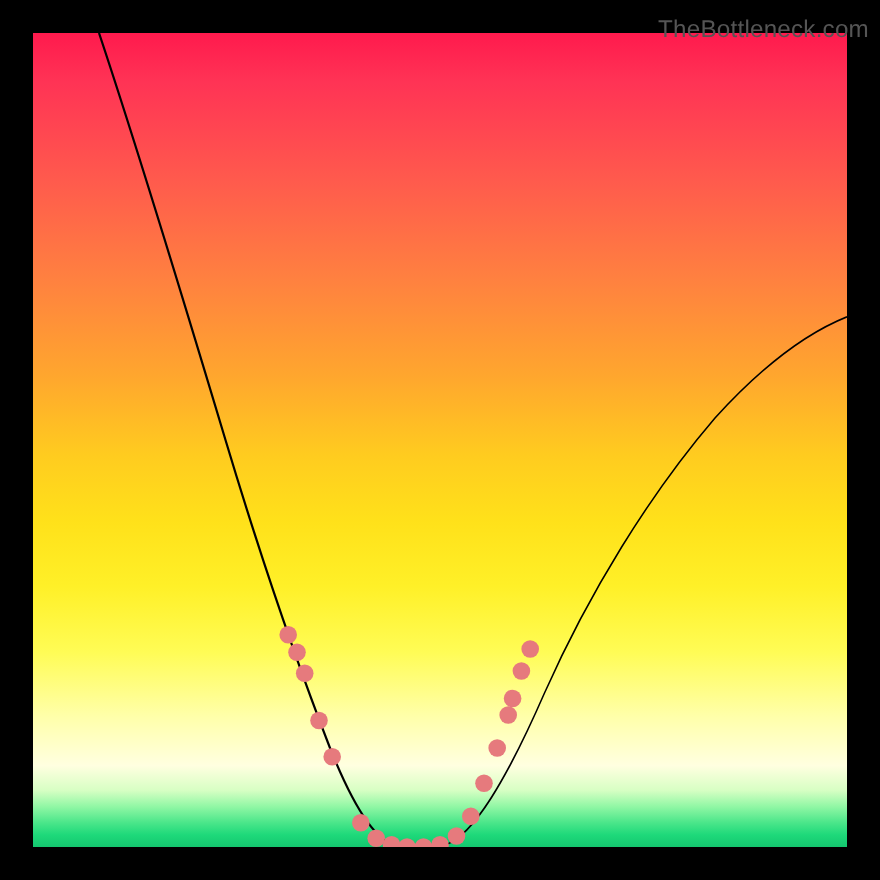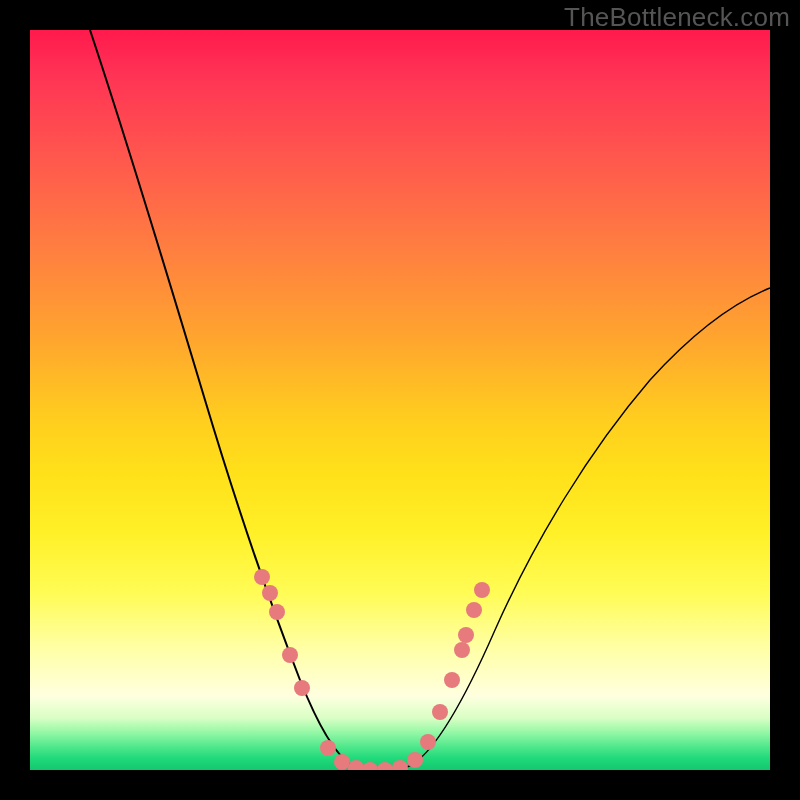--- a/index.html
+++ b/index.html
@@ -30,24 +30,24 @@
       #ffffe0 90%,
       #d8ffc4 93%,
       #92f7a5 95%,
       #4be68a 97%,
       #1ed97a 98.5%,
       #14c76f 100%
     );
   }
   .watermark {
     position: absolute;
-    top: 2px;
+    top: 14px;
     right: 10px;
     font-family: Arial, Helvetica, sans-serif;
-    font-size: 26px;
+    font-size: 22px;
     color: #555;
     letter-spacing: 0.2px;
     user-select: none;
   }
   svg.curve-layer {
     position: absolute;
     inset: 0;
     width: 100%;
     height: 100%;
   }

